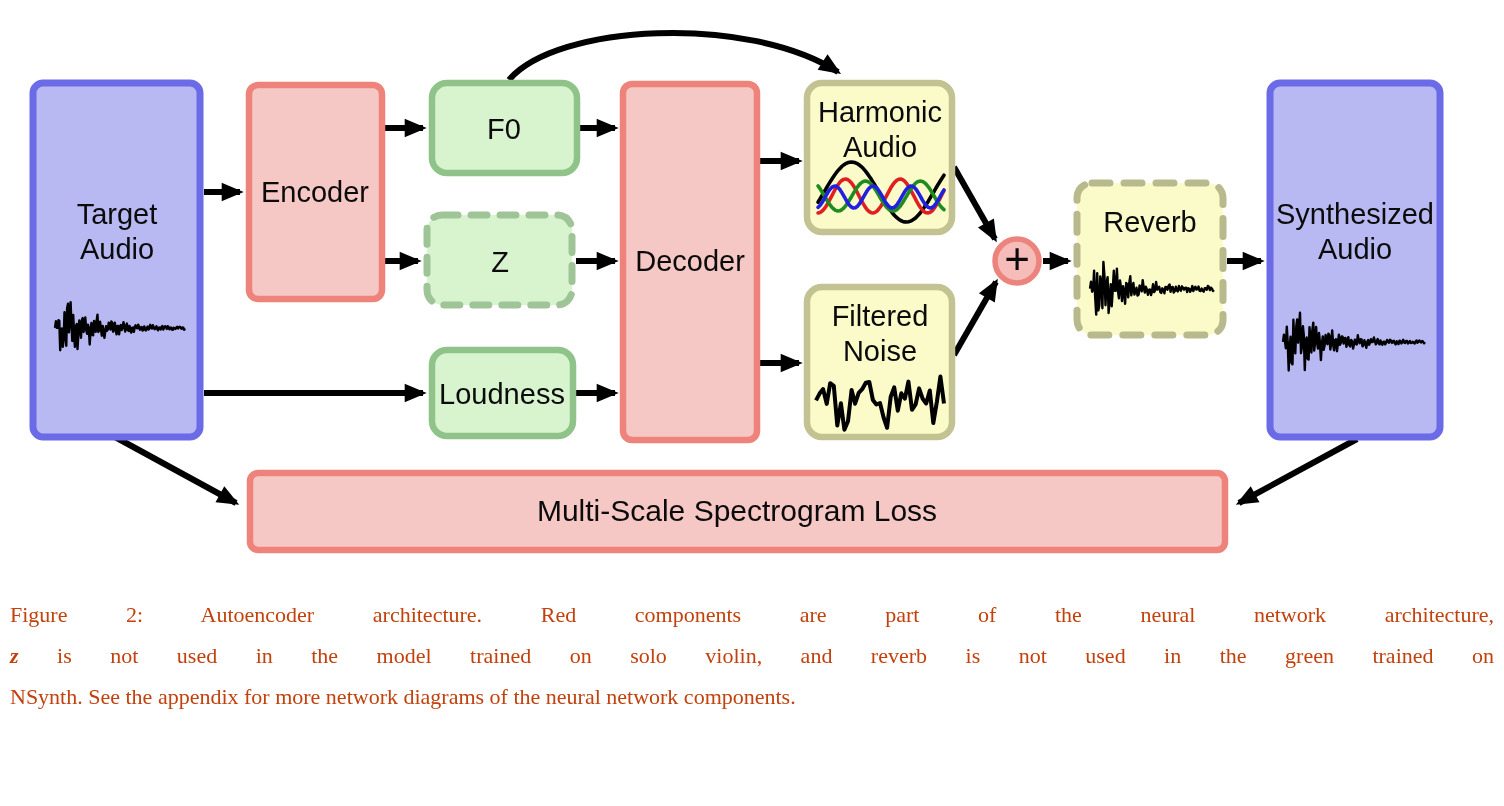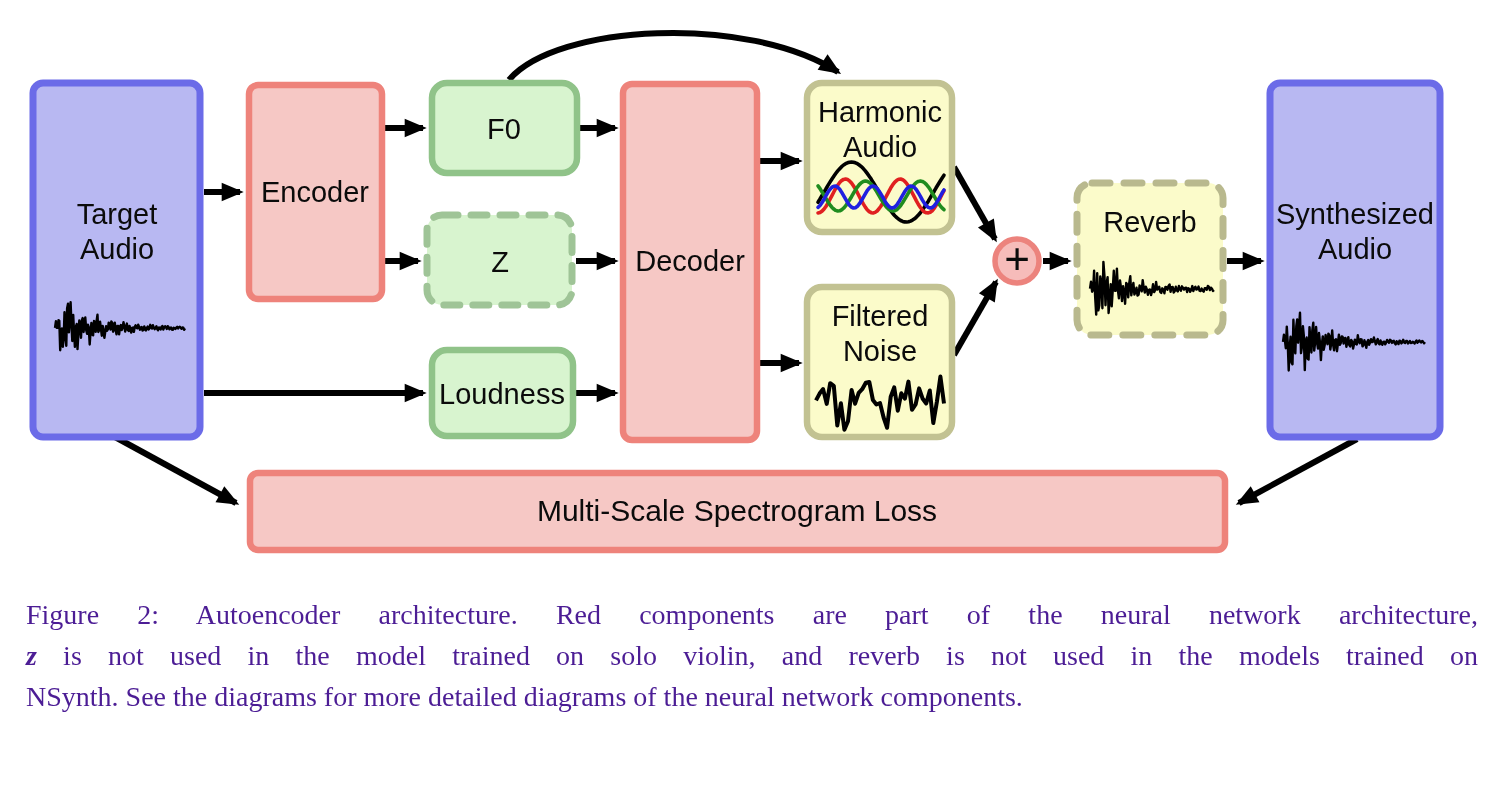--- a/index.html
+++ b/index.html
@@ -5,22 +5,22 @@
   html,body{margin:0;padding:0;background:#ffffff;}
   body{width:1504px;height:806px;overflow:hidden;font-family:"Liberation Sans",sans-serif;}
   #figure-svg{display:block;}
   .box-label{font-family:"Liberation Sans",sans-serif;font-size:29px;fill:#0b0b0b;text-anchor:middle;}
   .loss-label{font-family:"Liberation Sans",sans-serif;font-size:30px;fill:#0b0b0b;text-anchor:middle;}
   .sum-label{font-family:"Liberation Sans",sans-serif;font-size:44px;fill:#0b0b0b;text-anchor:middle;}
   .arrow{stroke:#000;stroke-width:6;fill:none;}
   .wave{fill:none;stroke:#000;stroke-width:2.4;stroke-linejoin:round;}
   .wave-thick{fill:none;stroke-width:3.6;stroke-linejoin:round;stroke-linecap:round;}
   .noise{fill:none;stroke:#000;stroke-width:4;stroke-linejoin:round;}
-  .caption{font-family:"Liberation Serif",serif;font-size:28px;line-height:41px;color:#4c1d95;
-           padding:0 26px;margin-top:26px;}
+  .caption{font-family:"Liberation Serif",serif;font-size:22px;line-height:41px;color:#c2410c;
+           padding:0 10px;margin-top:26px;}
   .cap-line{text-align:justify;text-align-last:justify;}
   .cap-last{text-align-last:left;}
   .cap-z{font-weight:bold;font-style:italic;}
 </style>
 </head>
 <body>
 
 <svg id="figure-svg" width="1504" height="568" viewBox="0 0 1504 568" xmlns="http://www.w3.org/2000/svg">
   <defs>
     <marker id="ah" viewBox="0 0 12 12" refX="10" refY="6" markerWidth="24" markerHeight="22" markerUnits="userSpaceOnUse" orient="auto">
@@ -88,15 +88,15 @@
     <path class="wave-thick" stroke="#1f8c1f" d="M818.0 185.9L820.0 188.6L821.9 191.7L823.9 195.0L825.9 198.4L827.8 201.7L829.8 204.6L831.8 207.2L833.8 209.1L835.7 210.4L837.7 211.0L839.7 210.8L841.6 209.8L843.6 208.2L845.6 205.9L847.5 203.1L849.5 200.0L851.5 196.7L853.4 193.3L855.4 190.1L857.4 187.1L859.3 184.6L861.3 182.7L863.3 181.5L865.3 181.0L867.2 181.3L869.2 182.3L871.2 184.0L873.1 186.3L875.1 189.1L877.1 192.3L879.0 195.6L881.0 199.0L883.0 202.2L884.9 205.1L886.9 207.5L888.9 209.4L890.8 210.6L892.8 211.0L894.8 210.7L896.8 209.6L898.7 207.8L900.7 205.5L902.7 202.6L904.6 199.4L906.6 196.1L908.6 192.7L910.5 189.5L912.5 186.7L914.5 184.3L916.4 182.5L918.4 181.4L920.4 181.0L922.3 181.4L924.3 182.5L926.3 184.4L928.3 186.8L930.2 189.6L932.2 192.9L934.2 196.2L936.1 199.6L938.1 202.7L940.1 205.6L942.0 207.9L944.0 209.7"></path>
     <path class="wave-thick" stroke="#2020e0" d="M818.0 207.3L820.0 205.5L821.9 202.8L823.9 199.5L825.9 195.9L827.8 192.5L829.8 189.6L831.8 187.4L833.8 186.2L835.7 186.1L837.7 187.2L839.7 189.3L841.6 192.2L843.6 195.6L845.6 199.1L847.5 202.4L849.5 205.2L851.5 207.1L853.4 208.0L855.4 207.7L857.4 206.3L859.3 203.9L861.3 200.8L863.3 197.3L865.3 193.8L867.2 190.6L869.2 188.1L871.2 186.5L873.1 186.0L875.1 186.6L877.1 188.3L879.0 191.0L881.0 194.2L883.0 197.7L884.9 201.2L886.9 204.2L888.9 206.5L890.8 207.8L892.8 207.9L894.8 207.0L896.8 204.9L898.7 202.1L900.7 198.7L902.7 195.2L904.6 191.8L906.6 189.0L908.6 187.0L910.5 186.1L912.5 186.3L914.5 187.6L916.4 189.8L918.4 192.9L920.4 196.3L922.3 199.9L924.3 203.1L926.3 205.7L928.3 207.4L930.2 208.0L932.2 207.5L934.2 205.9L936.1 203.3L938.1 200.1L940.1 196.6L942.0 193.1L944.0 190.0"></path>
     <path class="noise" d="M816.0 400.4L819.6 393.6L823.1 389.1L826.7 403.9L830.2 383.2L833.8 385.8L837.3 425.5L840.9 403.2L844.4 429.8L848.0 421.3L851.6 389.9L855.1 403.7L858.7 392.9L862.2 389.2L865.8 382.7L869.3 382.0L872.9 400.0L876.4 404.5L880.0 403.0L883.6 417.5L887.1 427.8L890.7 396.8L894.2 387.4L897.8 410.7L901.3 393.3L904.9 398.6L908.4 381.6L912.0 409.8L915.6 404.5L919.1 388.4L922.7 398.8L926.2 403.5L929.8 390.5L933.3 423.1L936.9 401.6L940.4 376.6L944.0 403.5"></path>
     <path class="wave" d="M1090.0 288.6L1091.0 281.6L1092.1 291.7L1093.1 290.0L1094.1 270.7L1095.2 297.7L1096.2 314.6L1097.2 273.2L1098.3 310.4L1099.3 305.6L1100.3 276.4L1101.4 283.1L1102.4 308.2L1103.4 261.9L1104.5 276.7L1105.5 305.2L1106.5 283.9L1107.6 277.3L1108.6 313.0L1109.6 300.7L1110.7 284.3L1111.7 306.3L1112.7 290.7L1113.8 270.8L1114.8 290.8L1115.8 290.7L1116.9 268.6L1117.9 290.2L1118.9 298.4L1120.0 280.4L1121.0 287.7L1122.0 301.1L1123.1 286.2L1124.1 291.8L1125.1 303.8L1126.2 283.0L1127.2 284.5L1128.2 297.3L1129.3 282.8L1130.3 276.3L1131.3 295.4L1132.4 288.1L1133.4 283.0L1134.4 294.6L1135.5 291.7L1136.5 287.7L1137.5 295.5L1138.6 294.5L1139.6 285.5L1140.6 287.6L1141.7 291.3L1142.7 280.2L1143.7 287.6L1144.8 292.6L1145.8 286.6L1146.8 289.1L1147.9 294.7L1148.9 289.8L1149.9 289.5L1151.0 295.1L1152.0 291.4L1153.0 284.3L1154.1 292.1L1155.1 290.1L1156.1 281.9L1157.2 289.6L1158.2 288.6L1159.2 286.8L1160.3 292.0L1161.3 292.9L1162.3 288.3L1163.4 289.5L1164.4 293.3L1165.4 286.9L1166.5 287.1L1167.5 289.8L1168.5 286.0L1169.6 284.4L1170.6 291.8L1171.6 287.1L1172.7 287.0L1173.7 292.5L1174.7 291.3L1175.8 286.7L1176.8 290.5L1177.8 291.5L1178.9 286.0L1179.9 289.1L1180.9 290.7L1182.0 286.3L1183.0 287.8L1184.0 289.6L1185.1 288.0L1186.1 287.7L1187.1 292.1L1188.2 288.2L1189.2 288.7L1190.2 291.8L1191.3 289.7L1192.3 286.1L1193.3 291.0L1194.4 287.9L1195.4 286.7L1196.4 289.6L1197.5 289.0L1198.5 286.6L1199.5 290.6L1200.6 291.1L1201.6 288.6L1202.6 290.7L1203.7 291.7L1204.7 288.3L1205.7 288.2L1206.8 289.7L1207.8 286.0L1208.8 286.8L1209.9 290.1L1210.9 287.7L1211.9 288.6L1213.0 290.9L1214.0 290.0"></path>
     <path class="wave" d="M1283.0 341.9L1283.9 334.8L1284.9 340.1L1285.8 348.2L1286.8 326.6L1287.7 342.2L1288.7 370.5L1289.6 347.8L1290.6 336.7L1291.5 362.6L1292.5 364.3L1293.4 319.7L1294.4 344.9L1295.3 353.4L1296.3 326.2L1297.2 319.5L1298.1 342.8L1299.1 326.4L1300.0 312.7L1301.0 353.1L1301.9 347.4L1302.9 326.2L1303.8 335.4L1304.8 370.1L1305.7 340.9L1306.7 337.5L1307.6 358.8L1308.6 359.5L1309.5 327.1L1310.5 342.1L1311.4 352.5L1312.3 330.4L1313.3 322.7L1314.2 350.6L1315.2 341.5L1316.1 327.0L1317.1 342.9L1318.0 348.6L1319.0 333.0L1319.9 341.8L1320.9 360.1L1321.8 344.6L1322.8 336.4L1323.7 349.8L1324.7 345.1L1325.6 335.0L1326.5 340.0L1327.5 344.2L1328.4 333.6L1329.4 335.5L1330.3 349.5L1331.3 342.8L1332.2 330.5L1333.2 345.3L1334.1 350.3L1335.1 339.9L1336.0 339.2L1337.0 351.2L1337.9 343.5L1338.9 334.7L1339.8 344.9L1340.7 343.4L1341.7 336.4L1342.6 336.9L1343.6 343.5L1344.5 338.3L1345.5 337.9L1346.4 346.8L1347.4 341.7L1348.3 337.2L1349.3 345.0L1350.2 346.4L1351.2 339.9L1352.1 341.3L1353.1 348.5L1354.0 344.2L1354.9 339.6L1355.9 343.9L1356.8 344.4L1357.8 335.3L1358.7 340.6L1359.7 343.3L1360.6 339.3L1361.6 339.4L1362.5 346.4L1363.5 345.1L1364.4 340.3L1365.4 343.1L1366.3 347.9L1367.3 341.9L1368.2 340.1L1369.1 344.7L1370.1 342.5L1371.0 339.1L1372.0 342.1L1372.9 341.8L1373.9 337.5L1374.8 340.8L1375.8 344.3L1376.7 341.3L1377.7 339.1L1378.6 343.3L1379.6 344.3L1380.5 340.4L1381.5 343.5L1382.4 344.7L1383.3 342.0L1384.3 341.7L1385.2 344.3L1386.2 342.5L1387.1 339.9L1388.1 341.5L1389.0 342.7L1390.0 339.8L1390.9 340.5L1391.9 342.9L1392.8 341.1L1393.8 340.8L1394.7 343.3L1395.7 344.4L1396.6 341.2L1397.5 342.4L1398.5 344.1L1399.4 340.8L1400.4 340.9L1401.3 343.4L1402.3 342.4L1403.2 339.8L1404.2 342.4L1405.1 343.0L1406.1 340.9L1407.0 341.0L1408.0 343.5L1408.9 342.2L1409.9 341.0L1410.8 343.1L1411.7 342.9L1412.7 341.7L1413.6 342.4L1414.6 343.6L1415.5 341.7L1416.5 340.4L1417.4 342.8L1418.4 341.7L1419.3 340.5L1420.3 341.8L1421.2 342.4L1422.2 340.9L1423.1 341.9L1424.1 343.3L1425.0 342.1"></path>
   </g>
 </svg>
 
 <div class="caption">
   <div class="cap-line">Figure 2: Autoencoder architecture. Red components are part of the neural network architecture,</div>
-  <div class="cap-line"><span class="cap-z">z</span><span> is not used in the model trained on solo violin, and reverb is not used in the models trained on</span></div>
-  <div class="cap-line cap-last">NSynth. See the diagrams for more detailed diagrams of the neural network components.</div>
+  <div class="cap-line"><span class="cap-z">z</span><span> is not used in the model trained on solo violin, and reverb is not used in the green trained on</span></div>
+  <div class="cap-line cap-last">NSynth. See the appendix for more network diagrams of the neural network components.</div>
 </div>
 
 </body></html>

